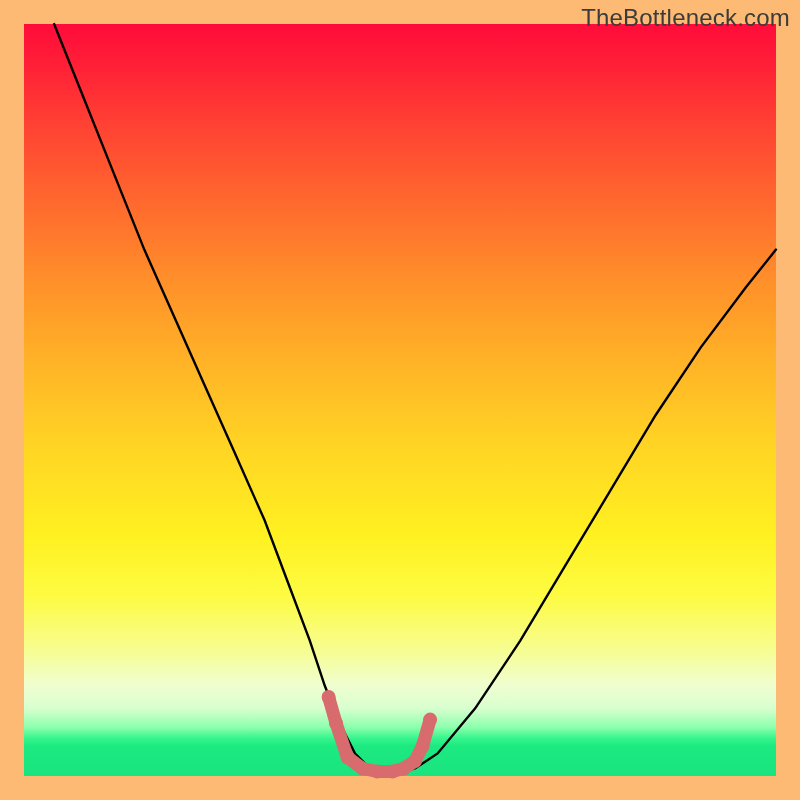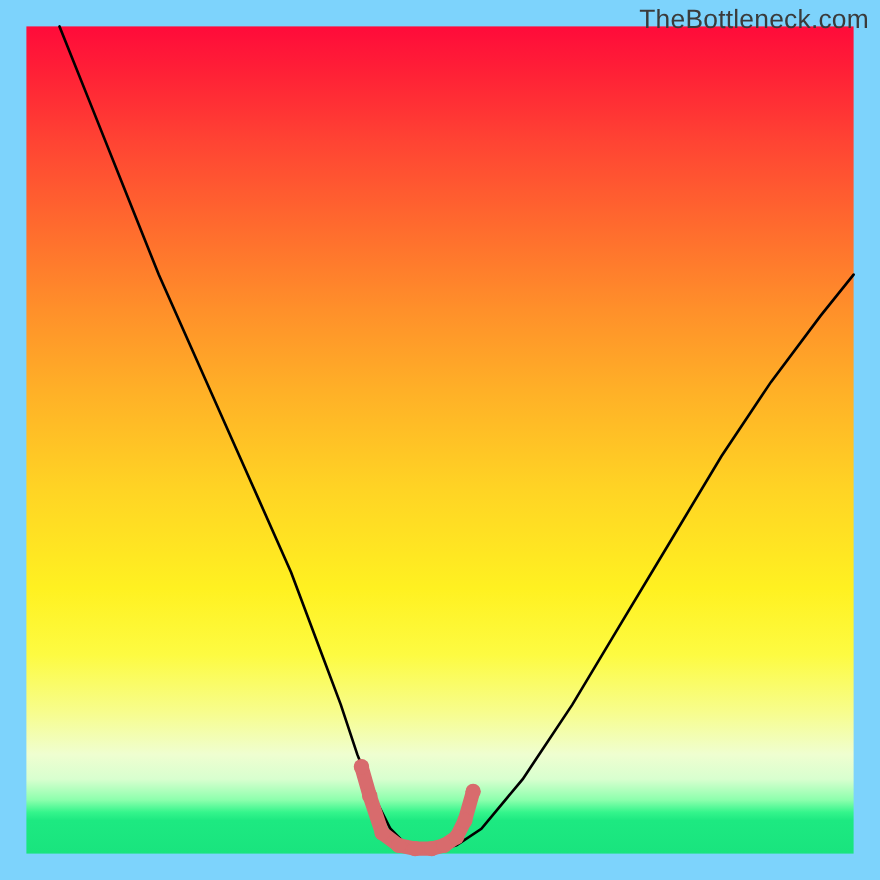--- a/index.html
+++ b/index.html
@@ -10,21 +10,21 @@
     background: #000;
     overflow: hidden;
     font-family: Arial, Helvetica, sans-serif;
   }
   .frame {
     position: absolute;
     left: 0;
     top: 0;
     width: 800px;
     height: 800px;
-    background: #7dd3fc;
+    background: #fdba74;
   }
   .plot {
     position: absolute;
     left: 24px;
     top: 24px;
     width: 752px;
     height: 752px;
     
     background: linear-gradient(
       to bottom,

